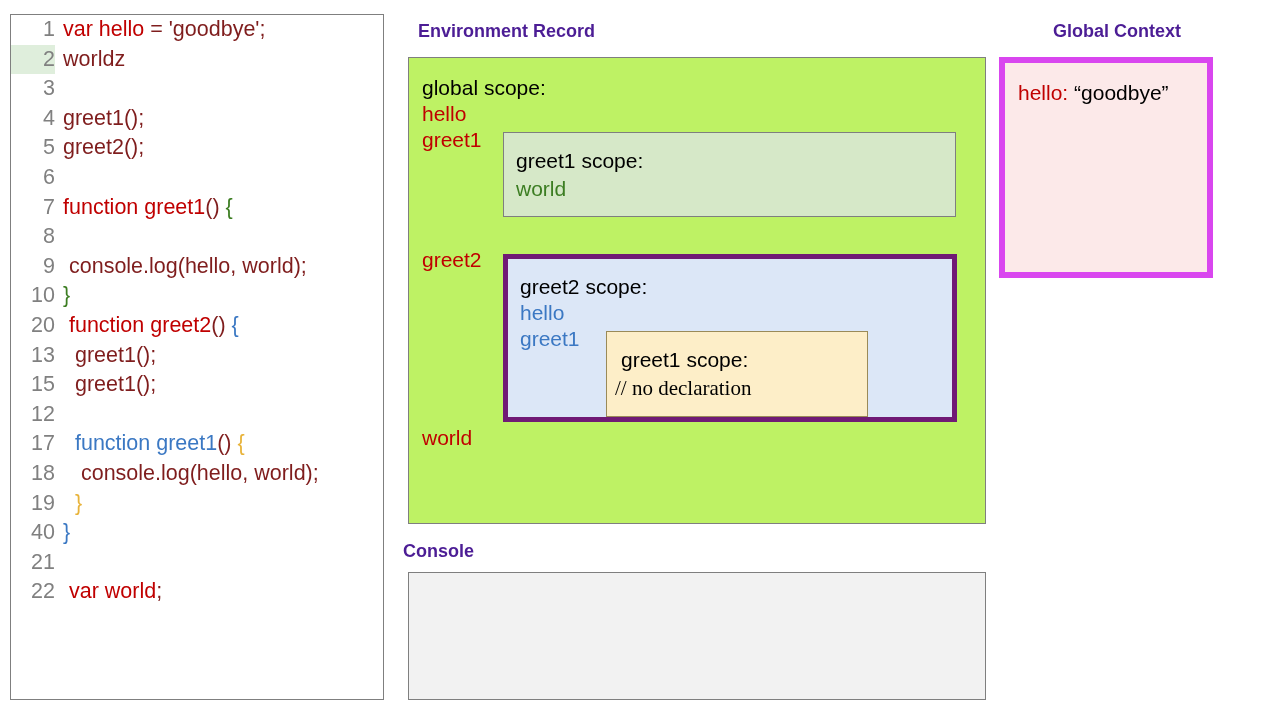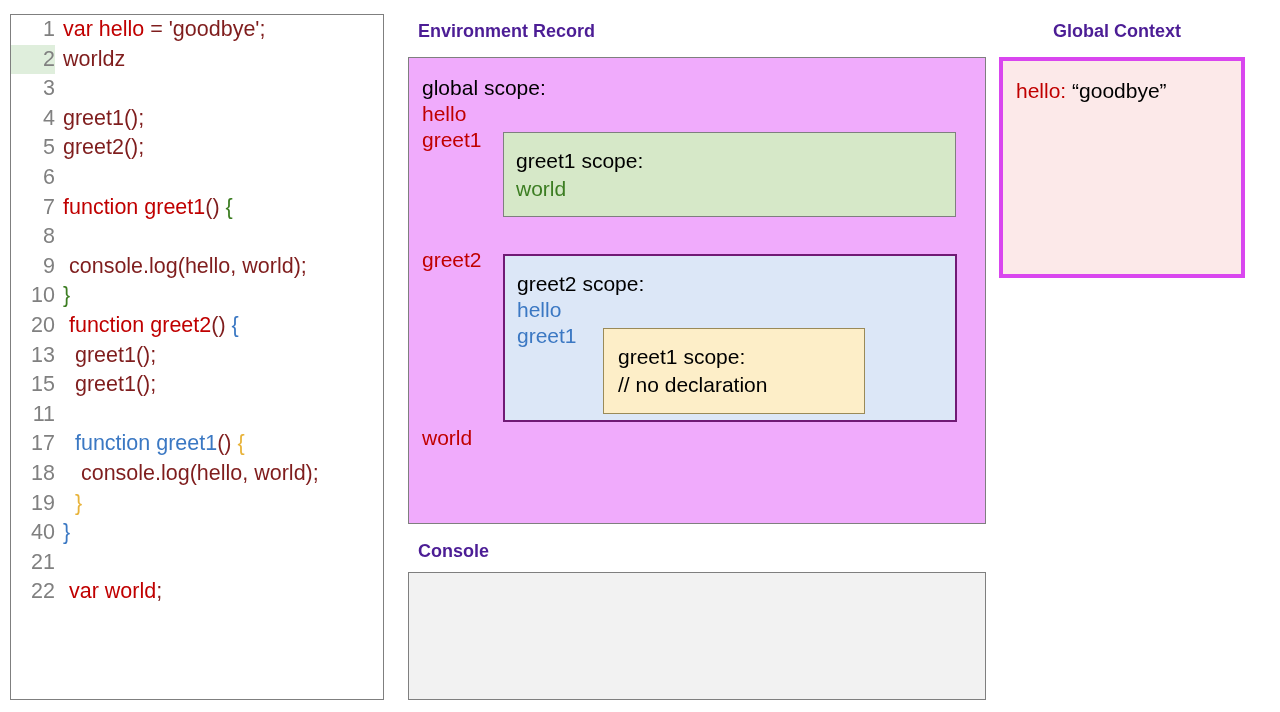--- a/index.html
+++ b/index.html
@@ -63,32 +63,32 @@
   
   .section-title {
     position: absolute;
     font-size: 18px;
     font-weight: bold;
     color: #4c1d95;
     white-space: nowrap;
   }
   #env-title    { left: 418px; top: 21px; }
   #global-title { left: 1013px; top: 21px; margin-left: 40px; }
-  #console-title{ left: 418px; top: 541px; }
+  #console-title{ left: 403px; top: 541px; }
 
   
   #env-box {
     position: absolute;
     left: 408px;
     top: 57px;
     width: 578px;
     height: 467px;
     box-sizing: border-box;
     border: 1px solid #7f7f7f;
-    background: #f0abfc;
+    background: #bef264;
   }
   .scope-label {
     position: absolute;
     font-size: 21px;
     white-space: nowrap;
   }
   .c-black { color: #000000; }
   .c-red   { color: #c00000; }
   .c-dgreen{ color: #3c7d22; }
   .c-blue  { color: #3b78c3; }
@@ -112,49 +112,49 @@
   #g1-header { left: 12px; top: 16px; }
   #g1-world  { left: 12px; top: 44px; }
 
   #greet2-box {
     position: absolute;
     left: 94px;
     top: 196px;
     width: 454px;
     height: 168px;
     box-sizing: border-box;
-    border: 2px solid #701a75;
+    border: 5px solid #701a75;
     background: #dce7f7;
   }
   #g2-header { left: 12px; top: 16px; }
   #g2-hello  { left: 12px; top: 42px; }
   #g2-greet1 { left: 12px; top: 68px; }
 
   #nested-greet1-box {
     position: absolute;
     left: 98px;
     top: 72px;
     width: 262px;
     height: 86px;
     box-sizing: border-box;
     border: 1px solid #9a8a58;
     background: #fdeec8;
   }
   #ng1-header { left: 14px; top: 16px; }
-  #ng1-note   { left: 14px; top: 44px; }
+  #ng1-note   { left: 8px; top: 44px; font-family: Liberation Serif, serif; }
 
   
   #global-box {
     position: absolute;
     left: 999px;
     top: 57px;
-    width: 246px;
+    width: 214px;
     height: 221px;
     box-sizing: border-box;
-    border: 4px solid #d946ef;
+    border: 6px solid #d946ef;
     background: #fce9e9;
   }
   #gc-entry {
     position: absolute;
     left: 13px;
     top: 18px;
     font-size: 21px;
     white-space: nowrap;
   }
 
@@ -181,21 +181,21 @@
       <div class="code-line"><span class="ln">4</span><span class="code-text"><span class="tk-black">greet1();</span></span></div>
       <div class="code-line"><span class="ln">5</span><span class="code-text"><span class="tk-black">greet2();</span></span></div>
       <div class="code-line"><span class="ln">6</span><span class="code-text"><span class="tk-black"></span></span></div>
       <div class="code-line"><span class="ln">7</span><span class="code-text"><span class="tk-red">function greet1</span><span class="tk-black">() </span><span class="tk-green">{</span></span></div>
       <div class="code-line"><span class="ln">8</span></div>
       <div class="code-line"><span class="ln">9</span><span class="code-text"><span class="tk-black"> console.log(hello, world);</span></span></div>
       <div class="code-line"><span class="ln">10</span><span class="code-text"><span class="tk-green">}</span></span></div>
       <div class="code-line"><span class="ln">20</span><span class="code-text"><span class="tk-black"> </span><span class="tk-red">function greet2</span><span class="tk-black">() </span><span class="tk-blue">{</span></span></div>
       <div class="code-line"><span class="ln">13</span><span class="code-text"><span class="tk-black">  greet1();</span></span></div>
       <div class="code-line"><span class="ln">15</span><span class="code-text"><span class="tk-black">  greet1();</span></span></div>
-      <div class="code-line"><span class="ln">11</span><span class="code-text"><span class="tk-black"></span></span></div>
+      <div class="code-line"><span class="ln">12</span><span class="code-text"><span class="tk-black"></span></span></div>
       <div class="code-line"><span class="ln">17</span><span class="code-text"><span class="tk-black">  </span><span class="tk-blue">function greet1</span><span class="tk-black">() </span><span class="tk-yellow">{</span></span></div>
       <div class="code-line"><span class="ln">18</span><span class="code-text"><span class="tk-black">   console.log(hello, world);</span></span></div>
       <div class="code-line"><span class="ln">19</span><span class="code-text"><span class="tk-black">  </span><span class="tk-yellow">}</span></span></div>
       <div class="code-line"><span class="ln">40</span><span class="code-text"><span class="tk-blue">}</span></span></div>
       <div class="code-line"><span class="ln">21</span><span class="code-text"><span class="tk-black"></span></span></div>
       <div class="code-line"><span class="ln">22</span><span class="code-text"><span class="tk-black"> </span><span class="tk-red">var world</span><span class="tk-black">;</span></span></div>
     </div>
 </div>
 
 <div class="section-title" id="env-title">Environment Record</div>

